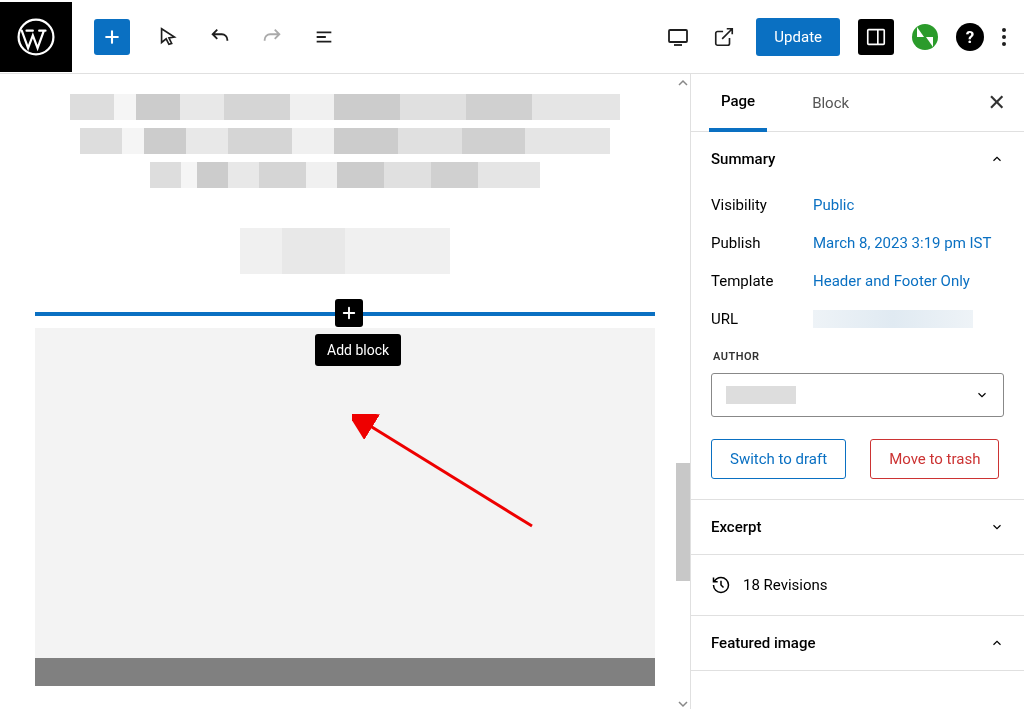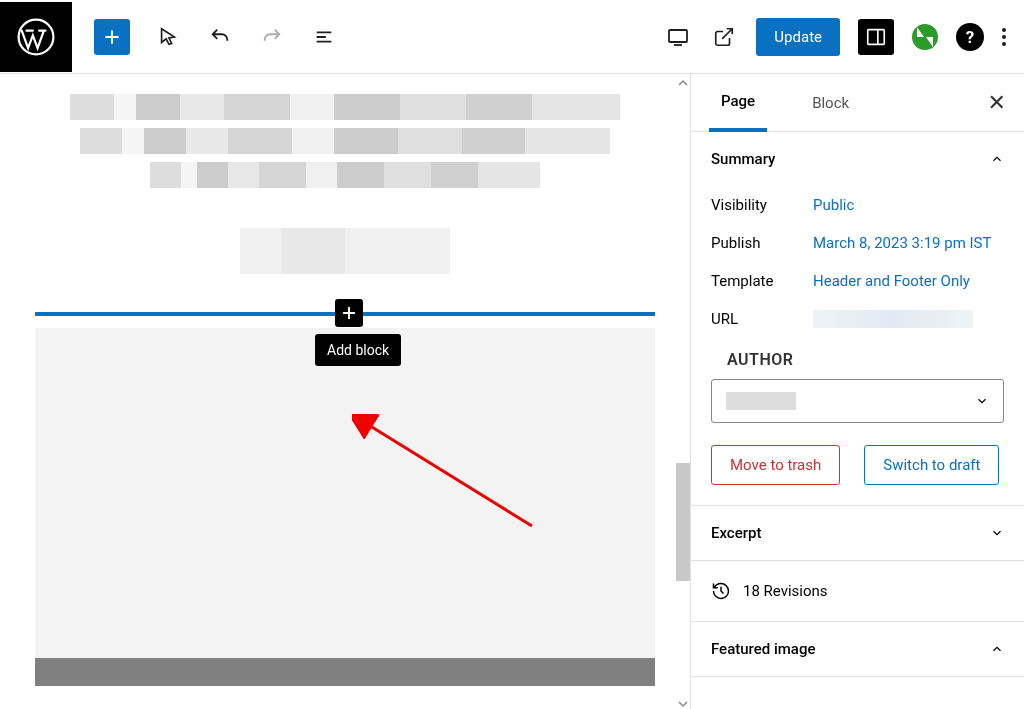--- a/index.html
+++ b/index.html
@@ -51,21 +51,21 @@
 .close-x { margin-left: auto; font-size: 22px; cursor: pointer; color: #333; }
 .panel { border-bottom: 1px solid #e0e0e0; }
 .panel-head { display: flex; align-items: center; justify-content: space-between; padding: 18px 20px; cursor: pointer; }
 .panel-title { font-size: 15px; font-weight: 500; }
 .panel-body { padding: 0 20px 20px; }
 .row { display: flex; padding: 10px 0; font-size: 15px; }
 .row-label { width: 102px; color: #000000; }
 .row-value { color: #0a70c2; cursor: pointer; flex: 1; }
 .row-value.plain { color: #333; cursor: default; }
 .url-blur { width: 160px; height: 18px; background: linear-gradient(90deg, #eef3f7 0%, #e0eaf2 50%, #eef3f7 100%); }
-.author-label { font-size: 16px; font-weight: 600; letter-spacing: 0.5px; color: #333; margin: 12px 16px 10px; }
+.author-label { font-size: 11px; font-weight: 600; letter-spacing: 0.5px; color: #333; margin: 12px 2px 10px; }
 .author-select { border: 1px solid #888; border-radius: 3px; padding: 12px 14px; display: flex; align-items: center; justify-content: space-between; cursor: pointer; }
 .author-blur { width: 70px; height: 18px; background: #ddd; }
 .button-row { display: flex; gap: 24px; margin-top: 22px; }
 .btn-outline { padding: 10px 18px; border: 1px solid; background: #fff; font-size: 15px; cursor: pointer; border-radius: 3px; }
 .btn-outline.blue { color: #0a70c2; border-color: #0a70c2; }
 .btn-outline.red { color: #c33; border-color: #c33; }
 .revisions { display: flex; align-items: center; gap: 12px; padding: 20px; font-size: 15px; cursor: pointer; border-bottom: 1px solid #e0e0e0; }
 .chev { width: 14px; height: 14px; }
 </style>
 </head>
@@ -203,22 +203,22 @@
             </div>
           </div>
         <div class="author-label">AUTHOR</div>
         <div class="author-select">
           <div class="author-blur"></div>
           <svg class="chev" viewBox="0 0 24 24">
               <path d="M6 9l6 6 6-6" stroke="#000" stroke-width="2" fill="none"></path>
             </svg>
         </div>
         <div class="button-row">
+          <button class="btn-outline blue">Switch to draft</button>
           <button class="btn-outline red">Move to trash</button>
-          <button class="btn-outline blue">Switch to draft</button>
         </div>
       </div>
     </div>
     <div class="panel">
       <div class="panel-head">
         <span class="panel-title">Excerpt</span>
         <svg class="chev" viewBox="0 0 24 24">
             <path d="M6 9l6 6 6-6" stroke="#000" stroke-width="2" fill="none"></path>
           </svg>
       </div>

